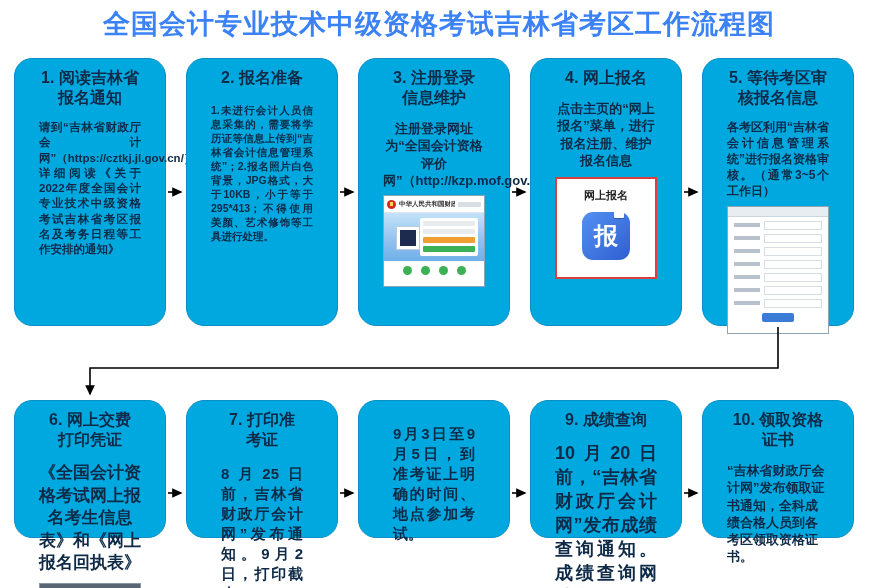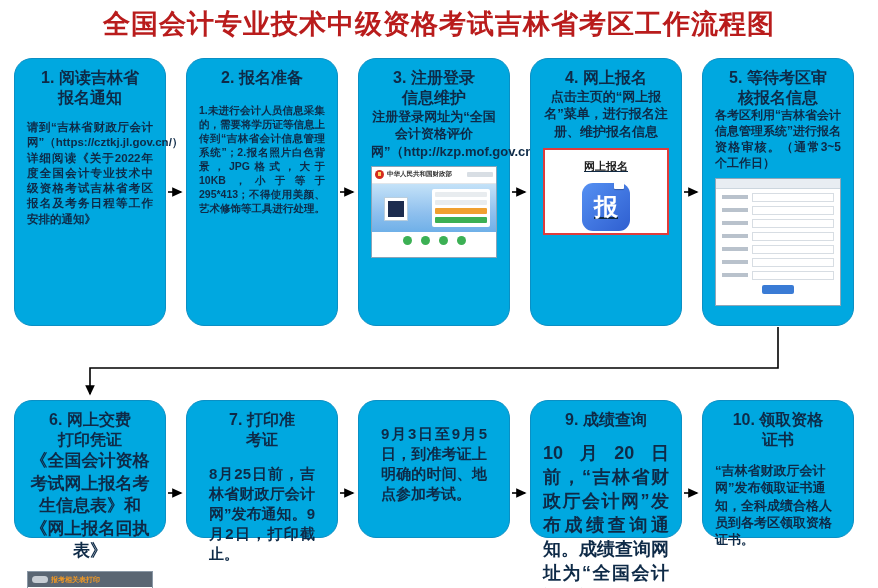--- a/index.html
+++ b/index.html
@@ -1,26 +1,26 @@
 <!DOCTYPE html>
 <html><head>
 <meta charset="utf-8">
 <style>
   html,body{margin:0;padding:0;background:#fff;}
   .canvas{position:relative;width:878px;height:588px;background:#ffffff;overflow:hidden;
           font-family:"Liberation Sans","DejaVu Sans",sans-serif;}
   .main-title{position:absolute;top:6px;left:0;width:878px;text-align:center;
-              color:#b91c1c;font-weight:bold;font-size:27px;letter-spacing:1px;}
+              color:#3b82f6;font-weight:bold;font-size:27px;letter-spacing:1px;}
   
   .stepbox{position:absolute;width:152px;background:#00A8E0;border:1px solid #0b8fc4;
-           border-radius:18px;box-sizing:border-box;padding:9px 12px 8px;color:#0E2A47;}
+           border-radius:18px;box-sizing:border-box;padding:9px 24px 8px;color:#0E2A47;}
   .row1{top:58px;height:268px;}
   .row2{top:400px;height:138px;}
   .step-title{font-size:16px;font-weight:bold;text-align:center;white-space:pre-line;line-height:1.25;}
-  .step-body{font-weight:bold;margin-top:0;line-height:1.33;text-align:justify;}
+  .step-body{font-weight:bold;margin-top:12px;line-height:1.33;text-align:justify;}
   .s1 .step-body{font-size:11.5px;margin-top:12px;}
   .s2 .step-body{font-size:10.5px;margin-top:16px;}
   .s3 .step-body{font-size:13px;text-align:center;}
   .s4 .step-body{font-size:13px;text-align:center;}
   .s5 .step-body{font-size:12px;}
   .s6 .step-body{font-size:17px;text-align:center;}
   .s7 .step-body{font-size:15px;margin-top:14px;padding:0 10px;}
   .s8 .step-body{font-size:15px;margin-top:14px;padding:0 10px;}
   .s9 .step-body{font-size:18px;margin-top:12px;}
   .s10 .step-body{font-size:13px;margin-top:12px;text-align:left;}
@@ -37,21 +37,21 @@
   .s3-banner{height:48px;position:relative;background:linear-gradient(180deg,#c4e2f8 0%,#8fc0ee 60%,#6fb0e8 100%);}
   .s3-qr{position:absolute;left:12px;top:13px;width:22px;height:22px;background:#fff;border:1px solid #b9cede;}
   .s3-qr::after{content:"";position:absolute;inset:3px;background:#1d2c4e;}
   .s3-login{position:absolute;right:6px;top:5px;width:58px;height:38px;background:#fff;border-radius:2px;padding:3px;box-sizing:border-box;}
   .s3-field{height:5px;background:#e8ecef;margin-bottom:3px;border-radius:1px;}
   .s3-btn-orange{height:6px;background:#f0a030;border-radius:1px;margin-bottom:3px;}
   .s3-btn-green{height:6px;background:#3CB054;border-radius:1px;}
   .s3-foot{height:18px;background:#fff;display:flex;align-items:center;justify-content:center;gap:9px;}
   .s3-dot{width:9px;height:9px;border-radius:50%;background:#3CB054;}
   
-  .shot4{margin-top:8px;height:87px;background:#fff;border:2px solid #E03C3C;text-align:center;position:relative;text-decoration:underline;}
+  .shot4{margin-top:8px;height:102px;background:#fff;border:2px solid #E03C3C;text-align:center;position:relative;}
   .s4-label{font-size:11px;font-weight:bold;color:#222;margin-top:9px;}
   .s4-icon{position:relative;width:48px;height:48px;margin:9px auto 0;border-radius:11px;
            background:linear-gradient(135deg,#5590f2 0%,#2f5fd0 100%);
            display:flex;align-items:center;justify-content:center;}
   .s4-char{color:#fff;font-size:24px;font-weight:bold;line-height:1;}
   .s4-tag{position:absolute;top:-3px;right:6px;width:10px;height:9px;background:#fff;border-radius:1px;
           box-shadow:0 1px 1px rgba(0,0,0,.25);}
   
   .shot5{margin-top:6px;height:128px;background:#fff;border:1px solid #90a6b8;overflow:hidden;}
   .s5-bar{height:9px;background:#e8edf2;border-bottom:1px solid #ccd6de;}

